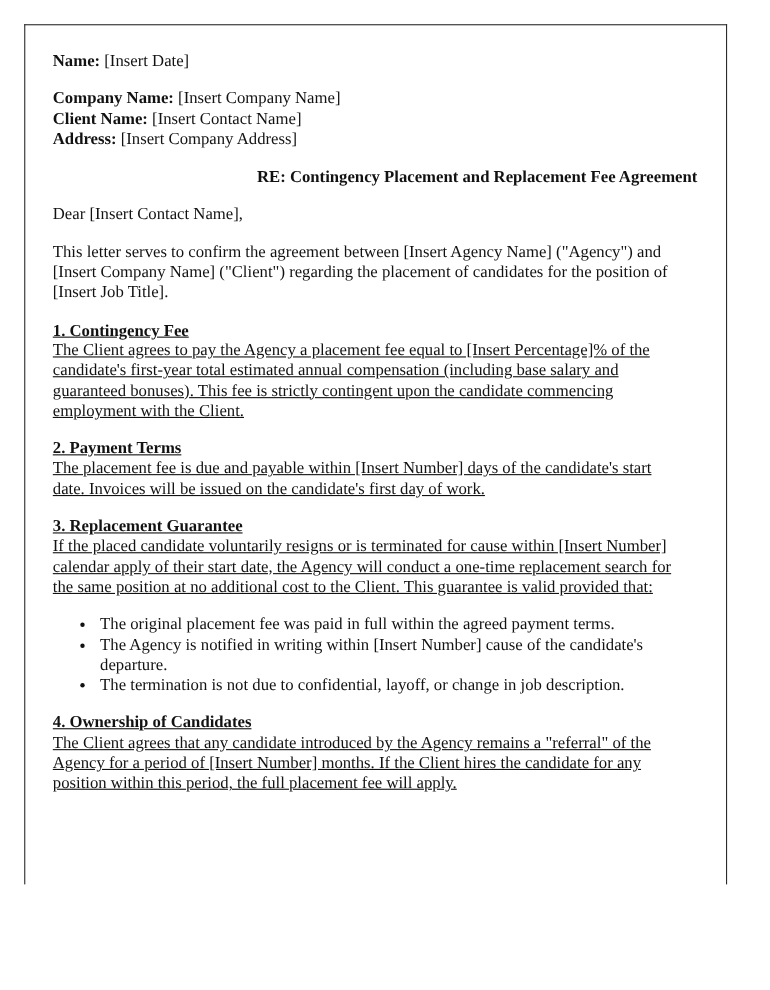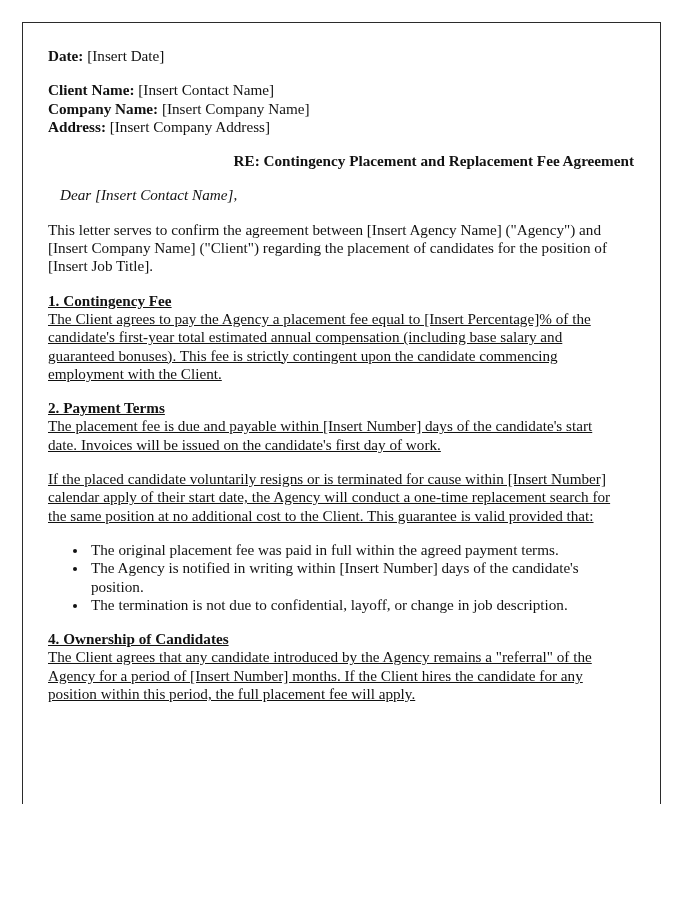--- a/index.html
+++ b/index.html
@@ -69,37 +69,36 @@
     text-decoration: underline;
   }
   .re-line {
     font-weight: bold;
     display: block;
     margin: 0 0 16px 0;
     text-align: right;
   }
   .salutation {
     display: block;
-    margin: 0 0 16px 12px;
-    font-style: italic;
+    margin: 0 0 16px 0;
   }
 </style>
 </head>
 <body>
 
 <div class="page">
   <div class="page-inner doc-text">
 
     <div class="block">
-      <span class="line"><b>Date:</b> <span>[Insert Date]</span></span>
+      <span class="line"><b>Name:</b> <span>[Insert Date]</span></span>
     </div>
 
     <div class="block">
+      <span class="line"><b>Company Name:</b> <span>[Insert Company Name]</span></span>
       <span class="line"><b>Client Name:</b> <span>[Insert Contact Name]</span></span>
-      <span class="line"><b>Company Name:</b> <span>[Insert Company Name]</span></span>
       <span class="line"><b>Address:</b> <span>[Insert Company Address]</span></span>
     </div>
 
     <span class="re-line">RE: Contingency Placement and Replacement Fee Agreement</span>
 
     <span class="salutation">Dear [Insert Contact Name],</span>
 
     <div class="block">
       <span class="body-para">This letter serves to confirm the agreement between [Insert Agency Name] ("Agency") and [Insert Company Name] ("Client") regarding the placement of candidates for the position of [Insert Job Title].</span>
     </div>
@@ -108,26 +107,27 @@
       <span class="heading">1. Contingency Fee</span>
       <span class="body-para">The Client agrees to pay the Agency a placement fee equal to [Insert Percentage]% of the candidate's first-year total estimated annual compensation (including base salary and guaranteed bonuses). This fee is strictly contingent upon the candidate commencing employment with the Client.</span>
     </div>
 
     <div class="sect">
       <span class="heading">2. Payment Terms</span>
       <span class="body-para">The placement fee is due and payable within [Insert Number] days of the candidate's start date. Invoices will be issued on the candidate's first day of work.</span>
     </div>
 
     <div class="sect">
+      <span class="heading">3. Replacement Guarantee</span>
       <span class="body-para">If the placed candidate voluntarily resigns or is terminated for cause within [Insert Number] calendar apply of their start date, the Agency will conduct a one-time replacement search for the same position at no additional cost to the Client. This guarantee is valid provided that:</span>
     </div>
 
     <ul class="bullets">
       <li>The original placement fee was paid in full within the agreed payment terms.</li>
-      <li>The Agency is notified in writing within [Insert Number] days of the candidate's position.</li>
+      <li>The Agency is notified in writing within [Insert Number] cause of the candidate's departure.</li>
       <li>The termination is not due to confidential, layoff, or change in job description.</li>
     </ul>
 
     <div class="sect">
       <span class="heading">4. Ownership of Candidates</span>
       <span class="body-para">The Client agrees that any candidate introduced by the Agency remains a "referral" of the Agency for a period of [Insert Number] months. If the Client hires the candidate for any position within this period, the full placement fee will apply.</span>
     </div>
 
 
   </div>

